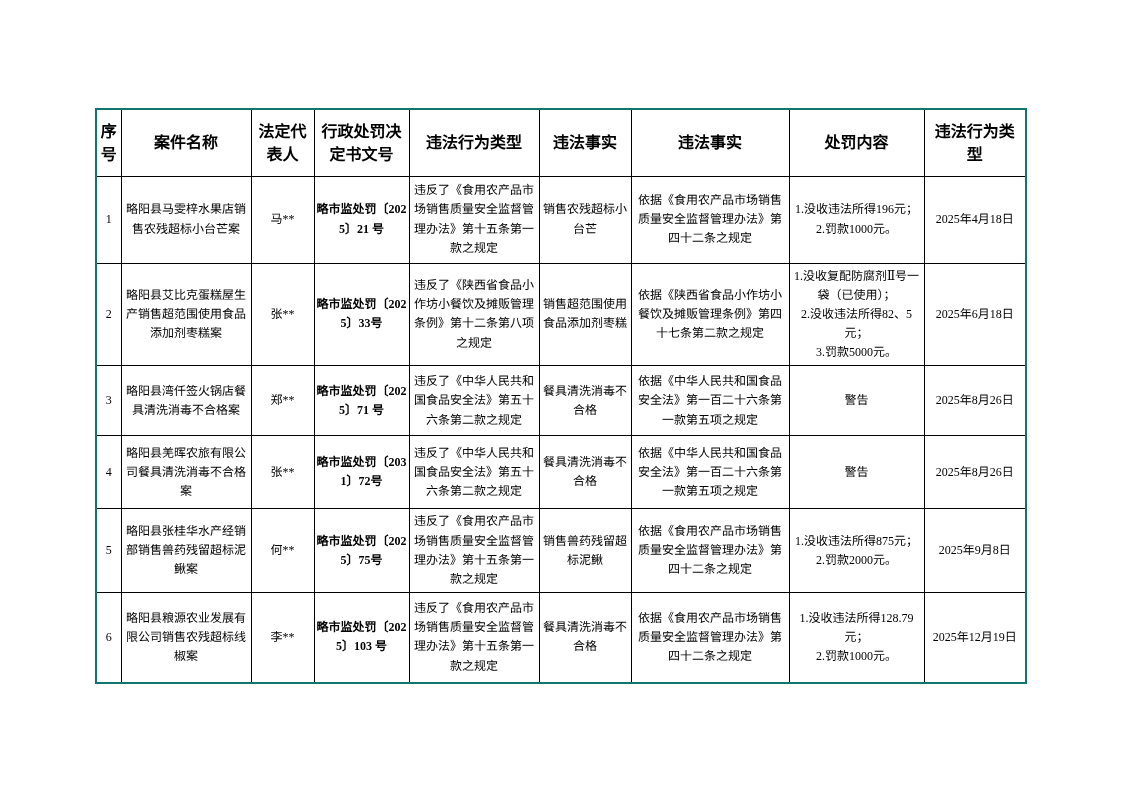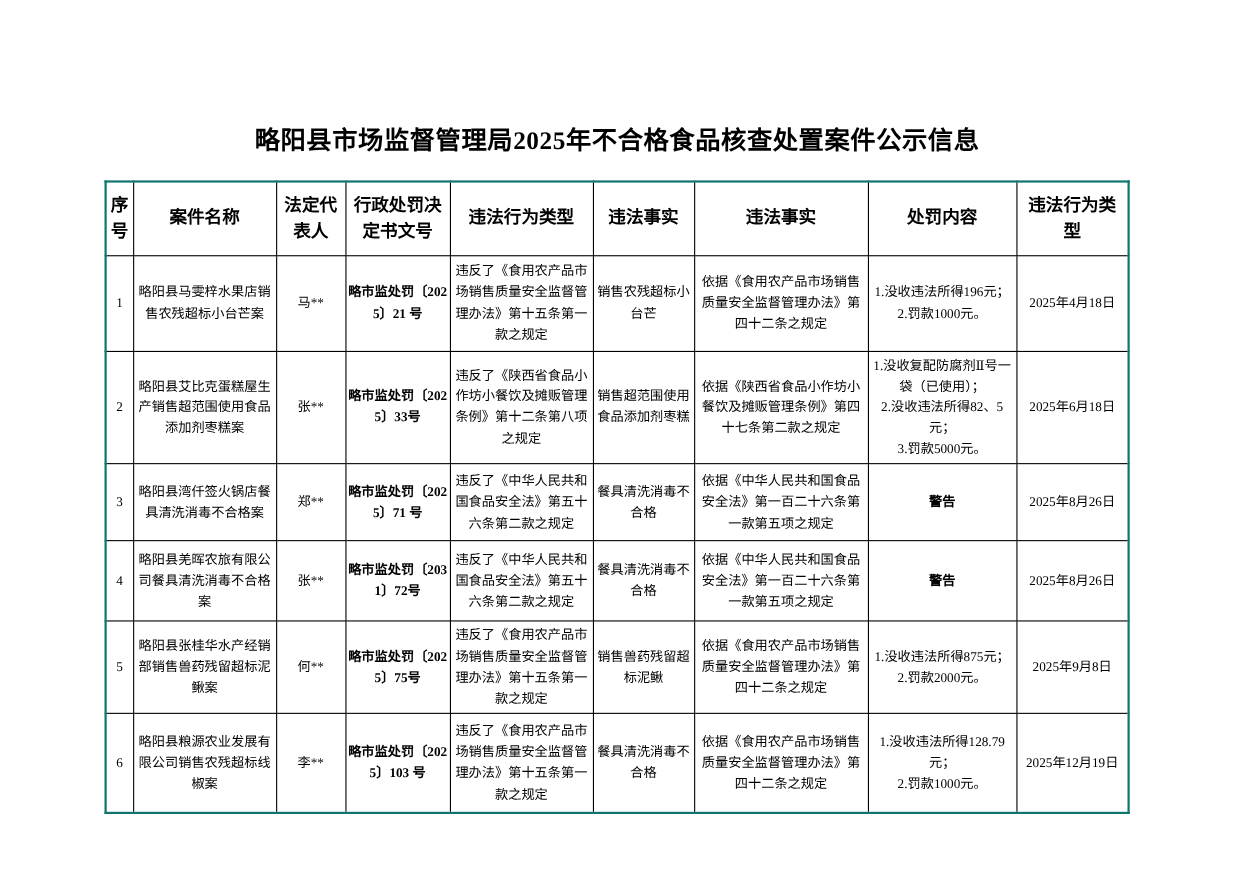--- a/index.html
+++ b/index.html
@@ -65,28 +65,27 @@
   
   thead tr { height: 67px; }
   tbody tr:nth-child(1) { height: 87px; }
   tbody tr:nth-child(2) { height: 89px; }
   tbody tr:nth-child(3) { height: 70px; }
   tbody tr:nth-child(4) { height: 73px; }
   tbody tr:nth-child(5) { height: 75px; }
   tbody tr:nth-child(6) { height: 90px; }
 
   td.penalty { text-align: left; padding-left: 3px; padding-right: 3px; }
-  td.penalty.single { text-align: center; font-weight: bold; }
+  td.penalty.single { text-align: center; }
   td.doc-no { word-break: break-all; font-weight: bold; }
 </style>
 </head>
 <body>
 
 <div class="doc">
-  <h1 class="doc-title">略阳县市场监督管理局2025年不合格食品核查处置案件公示信息</h1>
 
   <table class="cases">
     <colgroup>
       <col class="c-no">
         <col class="c-name">
         <col class="c-rep">
         <col class="c-doc">
       <col class="c-type">
         <col class="c-fact">
         <col class="c-basis">

